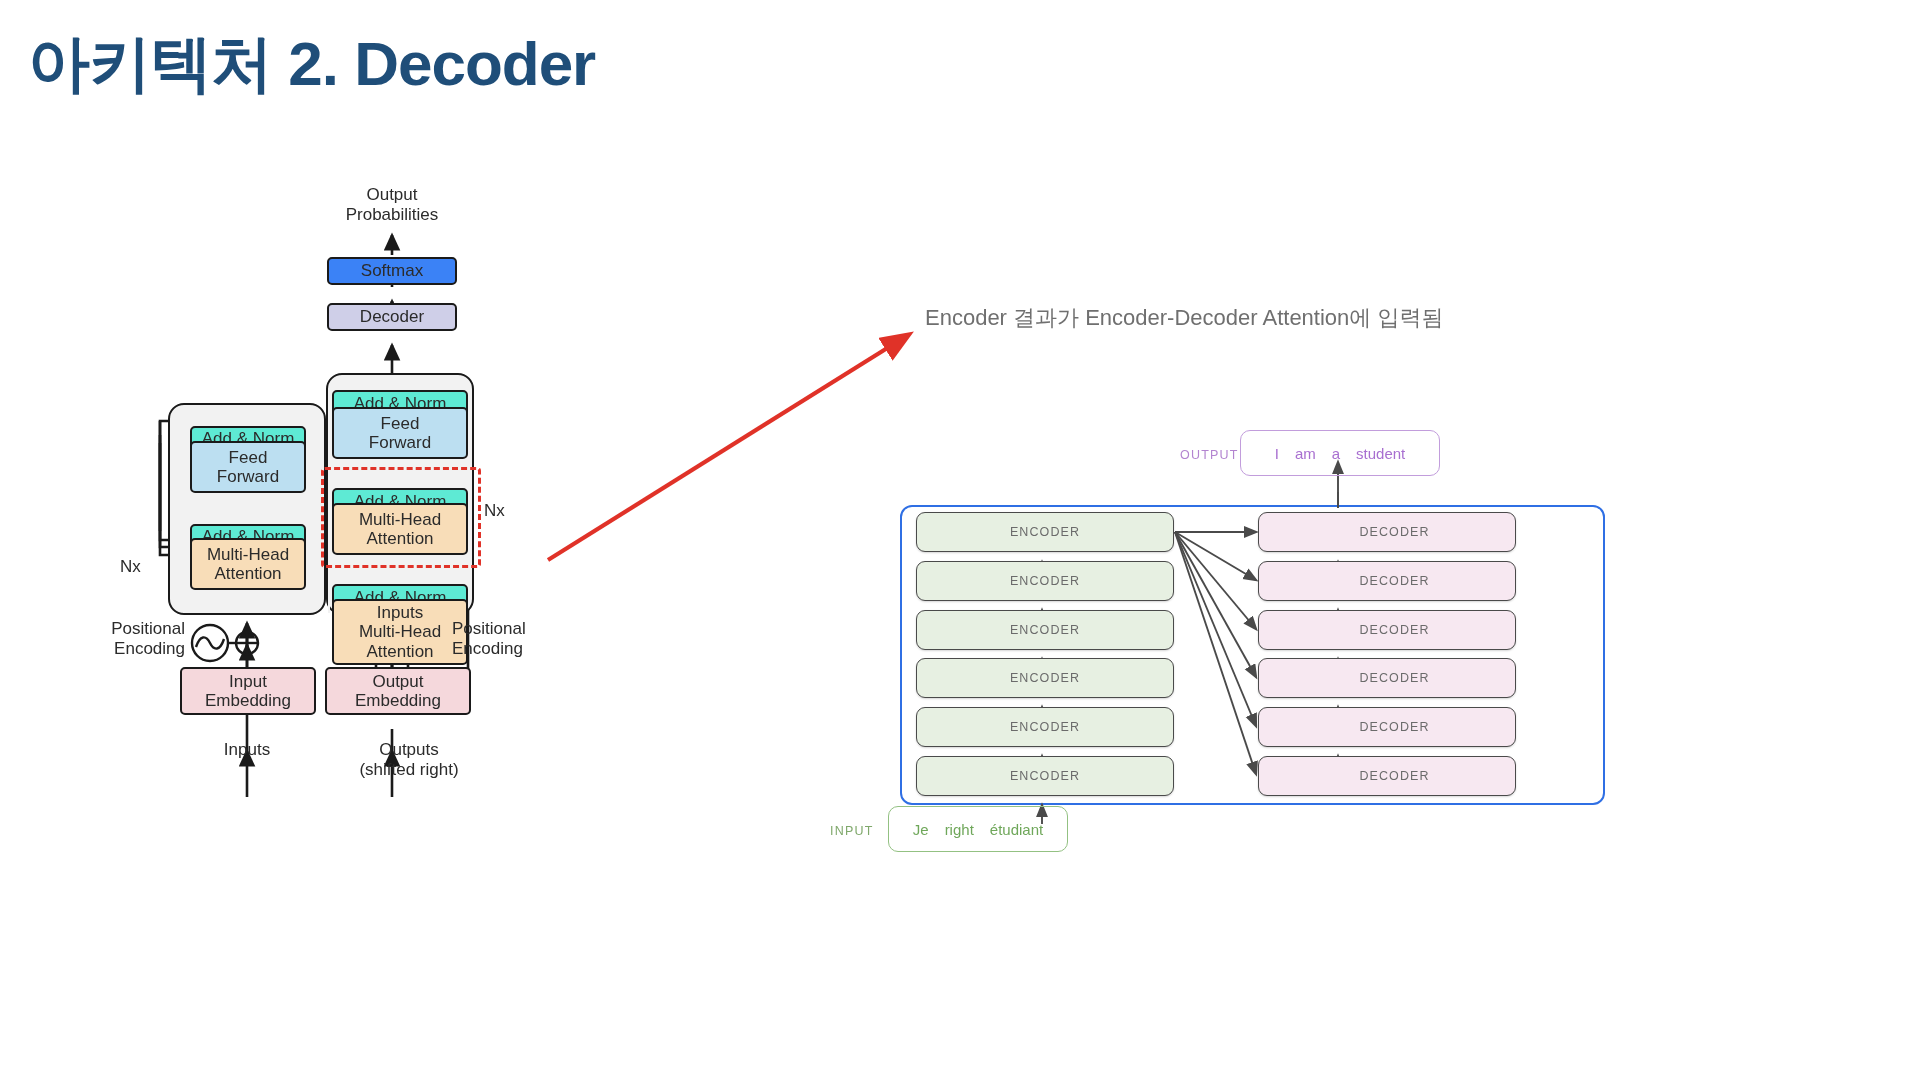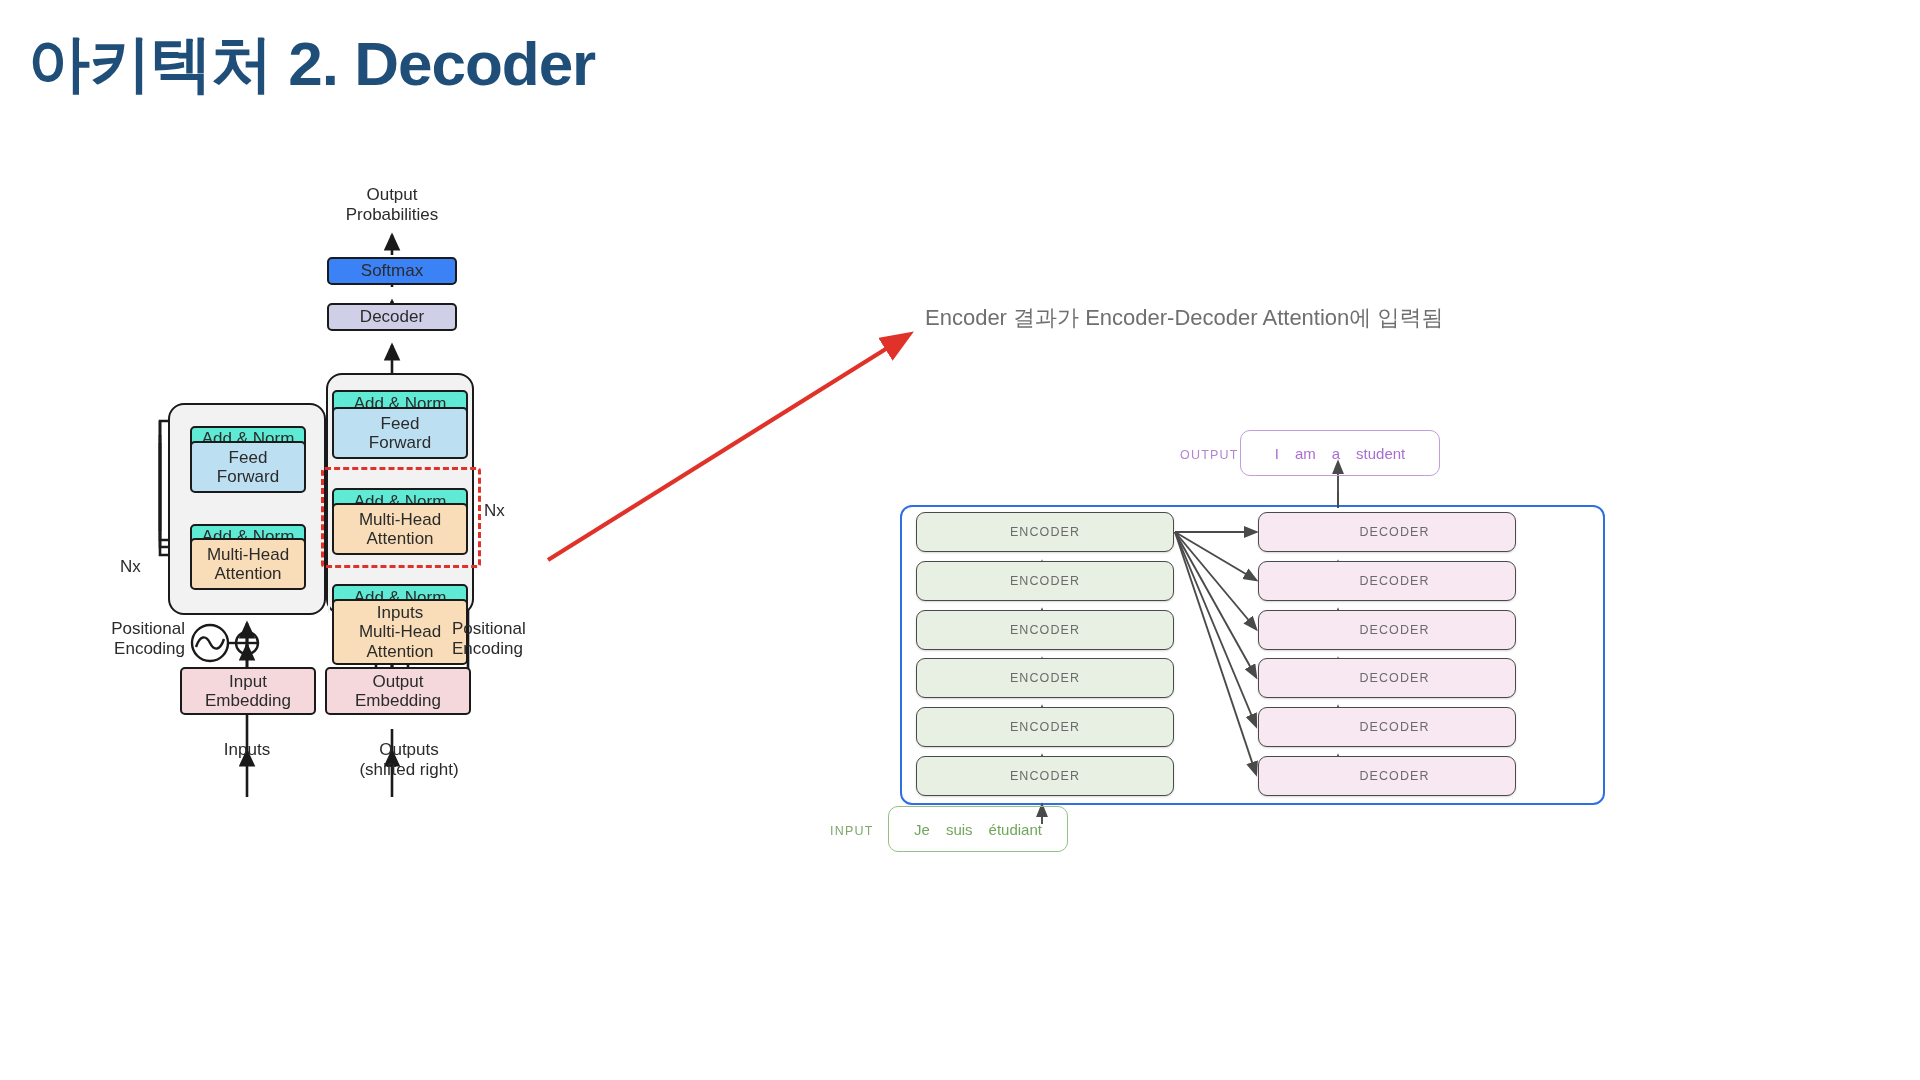--- a/index.html
+++ b/index.html
@@ -346,18 +346,18 @@
     <div class="io-box out" style="left:360px; top:10px; width:200px; height:46px;">
       <span>I</span>
       <span>am</span>
       <span>a</span>
       <span>student</span>
     </div>
 
     <div class="io-label inp" style="left:-50px; top:404px;">INPUT</div>
     <div class="io-box inp" style="left:8px; top:386px; width:180px; height:46px;">
       <span>Je</span>
-      <span>suis</span>
+      <span>right</span>
       <span>étudiant</span>
     </div>
   </div>
 
 </div>
 
 </body></html>

